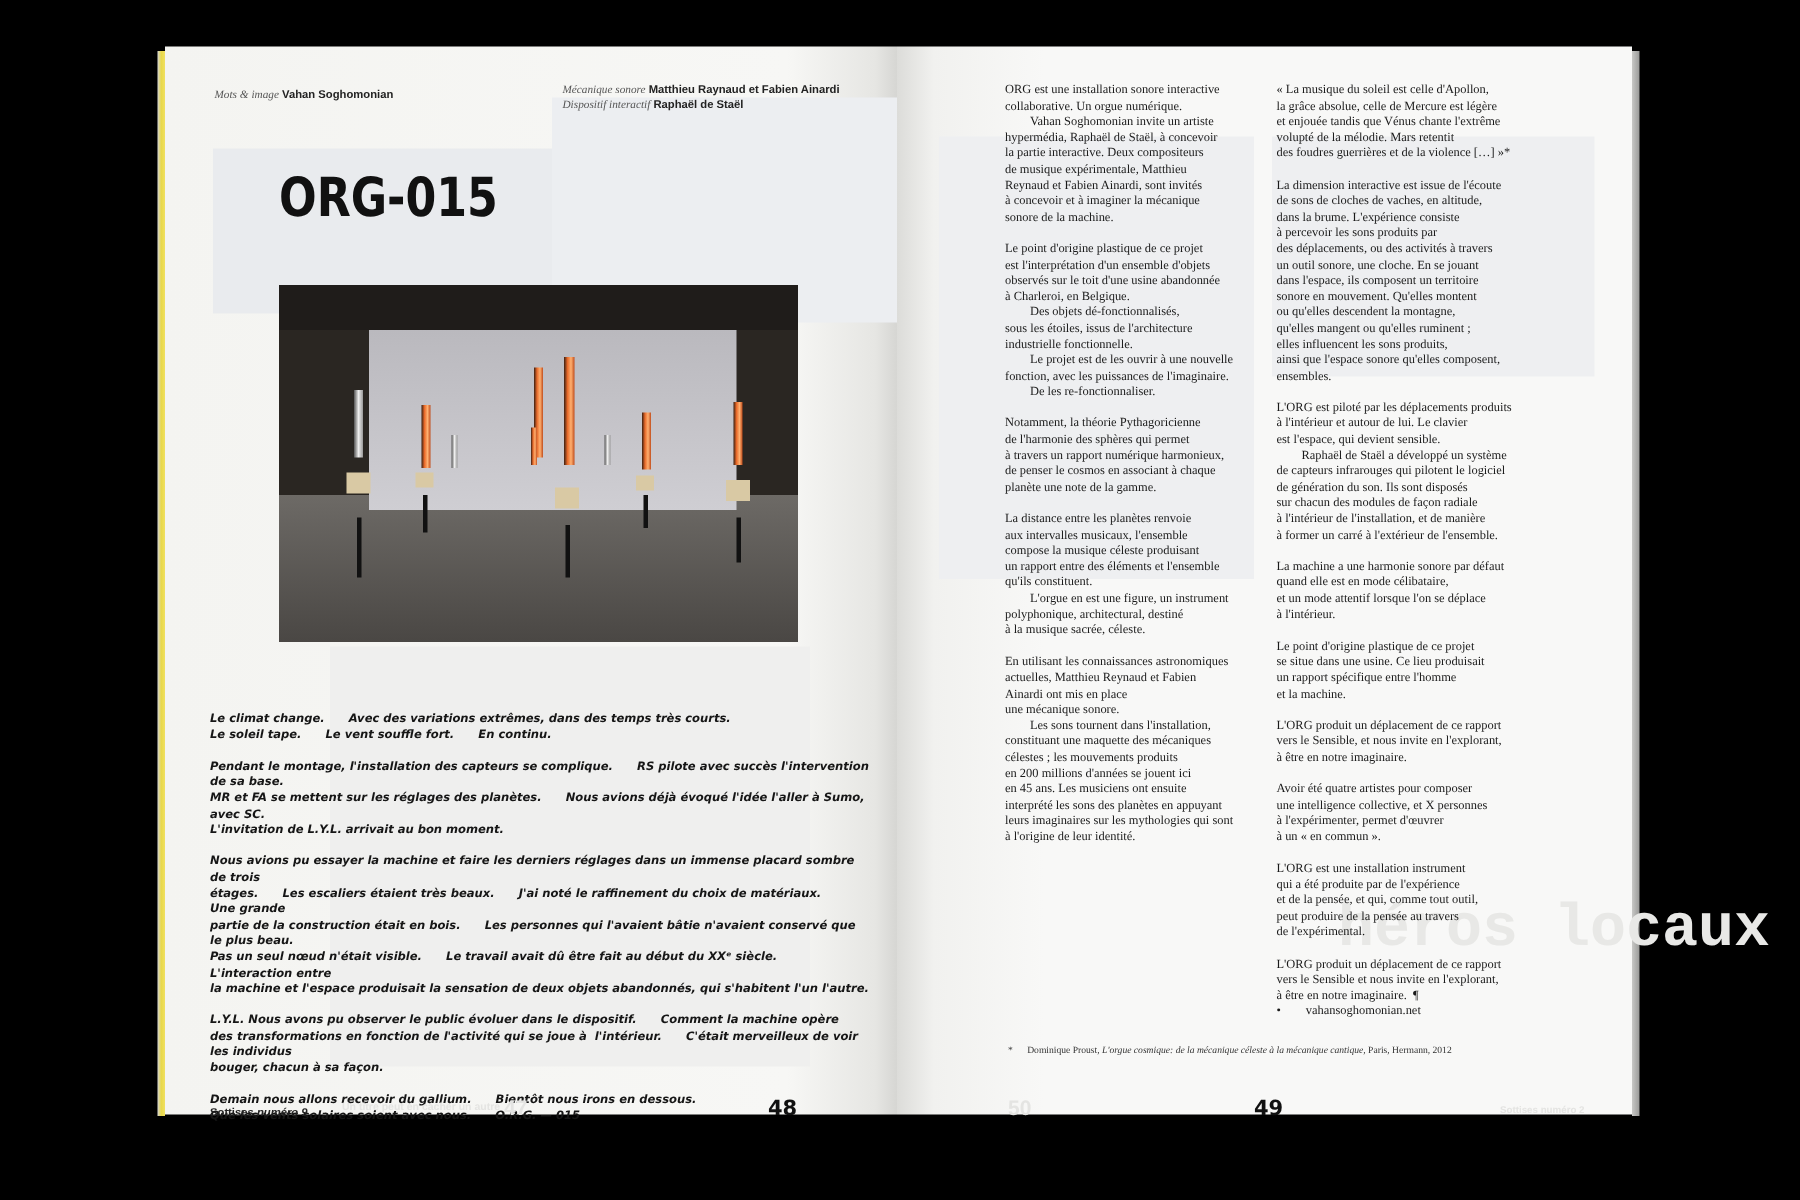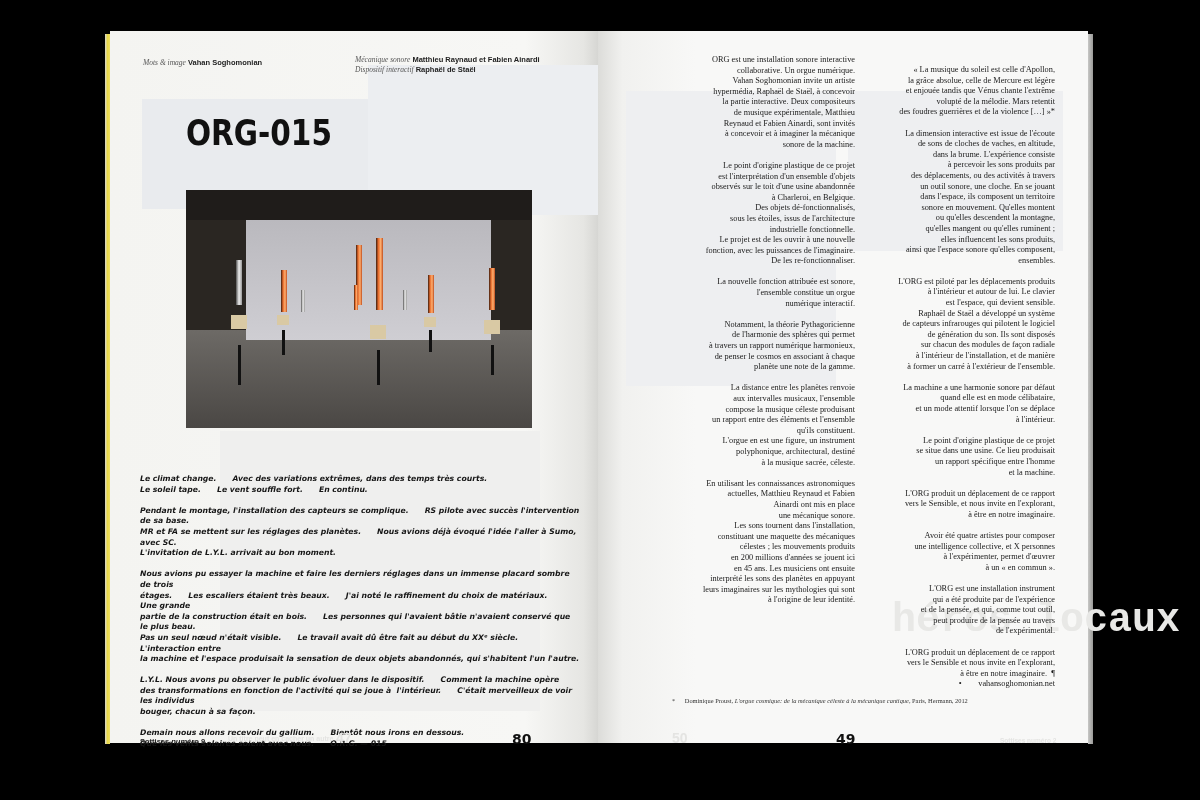--- a/index.html
+++ b/index.html
@@ -21,42 +21,42 @@
   .photo .tube { position:absolute; width:6px; background:linear-gradient(to right,#3a1e10,#e86a2a,#ffb070,#c14d1c); }
   .photo .tube.silver { background:linear-gradient(to right,#555,#eee,#999); }
   .photo .box { position:absolute; width:16px; height:14px; background:#d9c9a4; }
   .photo .stand { position:absolute; width:3px; background:#111; }
   .body-left { position:absolute; left:140px; top:474px; width:440px; font-size:7.7px; line-height:10.6px; color:#161616; font-weight:bold; font-family:"DejaVu Sans", sans-serif; }
   .body-left p { margin:0 0 10.6px 0; white-space:pre-wrap;font-style:italic; }
   .footer-left { position:absolute; left:140px; top:737px; font-size:7.5px; font-weight:bold; color:#222; }
   .footer-left i { font-weight:bold; }
   .ghost-text { position:absolute; color:#e4e4e2; font-weight:bold; }
   .pagenum { position:absolute; font-family:"DejaVu Sans", sans-serif; font-weight:bold; font-size:14px; color:#111; }
-  .col { position:absolute; font-family:"Liberation Serif", serif; font-size:8.3px; line-height:10.6px; color:#1a1a1a;text-align:right; }
+  .col { position:absolute; font-family:"Liberation Serif", serif; font-size:8.3px; line-height:10.6px; color:#1a1a1a; }
   .col p { margin:0 0 10.6px 0; white-space:pre-wrap; }
   .footnote { position:absolute; left:672px; top:697px; font-family:"Liberation Serif", serif; font-size:6.4px; color:#333; }
   .footnote i { font-style:italic; }
   .big-ghost { position:absolute; font-family:Liberation Mono, monospace; font-size:40px; line-height:36px; color:#e8e8e6; font-weight:bold; }
 </style>
 </head>
 <body>
 
 <div class="yellow-edge"></div>
 <div class="right-edge"></div>
 
 <div id="left-page" class="page">
   <div class="ghost" style="left:32px;top:68px;width:230px;height:110px;"></div>
   <div class="ghost" style="left:258px;top:34px;width:230px;height:150px;background:#eceef1;"></div>
   <div class="ghost" style="left:110px;top:400px;width:320px;height:280px;background:#efefee;"></div>
 </div>
 
 <div class="credit" style="left:143px;top:58px;">
   <i>Mots &amp; image</i> <b>Vahan Soghomonian</b>
 </div>
-<div class="credit" style="left:355px;top:55px;">
+<div class="credit" style="left:375px;top:55px;">
   <div><i>Mécanique sonore</i> <b>Matthieu Raynaud et Fabien Ainardi</b></div>
   <div><i>Dispositif interactif</i> <b>Raphaël de Staël</b></div>
 </div>
 
 <div class="title">ORG-015</div>
 
 <div class="photo">
   <div class="floor"></div>
   <div class="wall"></div>
   <div class="ceiling"></div>
@@ -97,21 +97,21 @@
 bouger, chacun à sa façon.</p>
   <p>Demain nous allons recevoir du gallium.      Bientôt nous irons en dessous.
 Que les vents solaires soient avec nous.      O.R.G. — 015</p>
 </div>
 
 <div class="footer-left">
   <span>Sottises</span> <i>numéro 9</i>
 </div>
 <div class="ghost-text" style="left:228px;top:735px;font-size:7px;">Un titre peut en cacher un autre</div>
 <div class="ghost-text" style="left:336px;top:730px;font-size:14px;">47</div>
-<div class="pagenum" style="left:512px;top:731px;">80</div>
+<div class="pagenum" style="left:512px;top:731px;">48</div>
 
 <div id="right-page" class="page">
   <div class="ghost" style="left:28px;top:60px;width:210px;height:295px;background:#eeeff1;"></div>
   <div class="ghost" style="left:250px;top:60px;width:215px;height:160px;background:#eeeff1;"></div>
 </div>
 <div class="big-ghost" style="left:892px;top:603px;">héros
 locaux</div>
 
 <div class="col" style="left:670px;top:55px;width:185px;">
   <p>ORG est une installation sonore interactive
@@ -126,23 +126,20 @@
   <p>Le point d'origine plastique de ce projet
 est l'interprétation d'un ensemble d'objets
 observés sur le toit d'une usine abandonnée
 à Charleroi, en Belgique.
         Des objets dé-fonctionnalisés,
 sous les étoiles, issus de l'architecture
 industrielle fonctionnelle.
         Le projet est de les ouvrir à une nouvelle
 fonction, avec les puissances de l'imaginaire.
         De les re-fonctionnaliser.</p>
-  <p>La nouvelle fonction attribuée est sonore,
-l'ensemble constitue un orgue
-numérique interactif.</p>
   <p>Notamment, la théorie Pythagoricienne
 de l'harmonie des sphères qui permet
 à travers un rapport numérique harmonieux,
 de penser le cosmos en associant à chaque
 planète une note de la gamme.</p>
   <p>La distance entre les planètes renvoie
 aux intervalles musicaux, l'ensemble
 compose la musique céleste produisant
 un rapport entre des éléments et l'ensemble
 qu'ils constituent.
@@ -156,21 +153,21 @@
         Les sons tournent dans l'installation,
 constituant une maquette des mécaniques
 célestes ; les mouvements produits
 en 200 millions d'années se jouent ici
 en 45 ans. Les musiciens ont ensuite
 interprété les sons des planètes en appuyant
 leurs imaginaires sur les mythologies qui sont
 à l'origine de leur identité.</p>
 </div>
 
-<div class="col" style="left:851px;top:65px;width:190px;margin-left:14px;">
+<div class="col" style="left:851px;top:55px;width:190px;">
   <p>« La musique du soleil est celle d'Apollon,
 la grâce absolue, celle de Mercure est légère
 et enjouée tandis que Vénus chante l'extrême
 volupté de la mélodie. Mars retentit
 des foudres guerrières et de la violence […] »*</p>
   <p>La dimension interactive est issue de l'écoute
 de sons de cloches de vaches, en altitude,
 dans la brume. L'expérience consiste
 à percevoir les sons produits par
 des déplacements, ou des activités à travers

